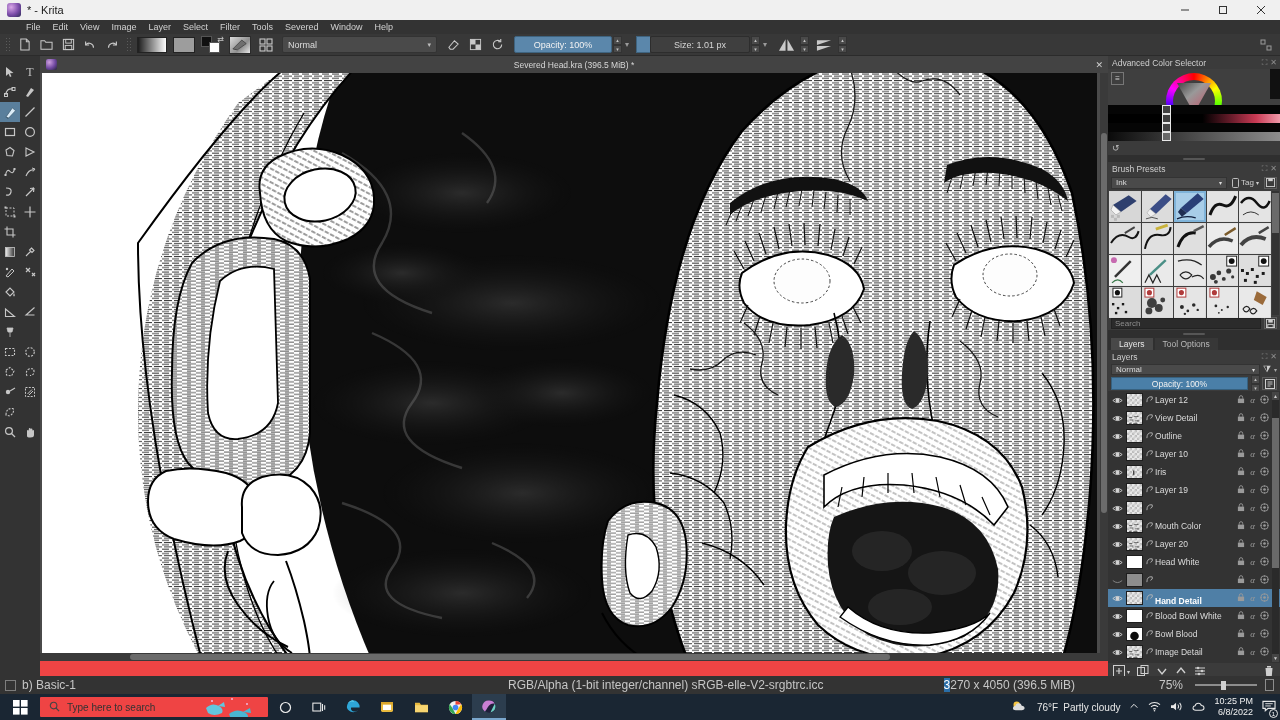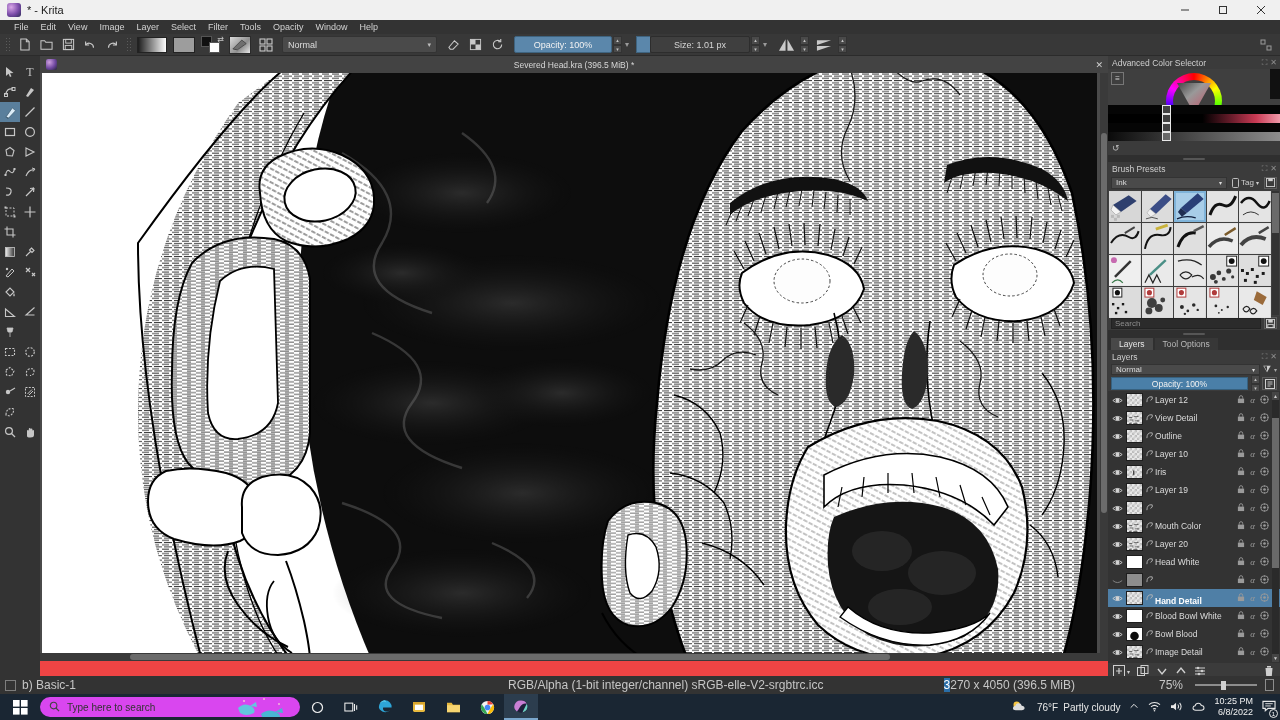--- a/index.html
+++ b/index.html
@@ -25,21 +25,21 @@
   .titlebar .ttl { font-size:11px; color:#1a1a1a; }
   .titlebar .wbtns { margin-left:auto; display:flex; height:20px; }
   .titlebar .wbtn {
     width:38px; height:20px; display:flex; align-items:center; justify-content:center;
     font-size:10px; color:#333;
   }
 
   
   .menubar {
     position:absolute; left:0; top:20px; width:1280px; height:14px;
-    background:#333333; display:flex; align-items:center; padding-left:8px;
+    background:#333333; display:flex; align-items:center; padding-left:20px;
   }
   .menubar .mi {
     font-size:9px; color:#d2d2d2; padding:0 6px; height:14px; line-height:14px;
     white-space:nowrap;
   }
 
   
   .toolbar {
     position:absolute; left:0; top:34px; width:1280px; height:22px;
     background:#383838; border-bottom:1px solid #2b2b2b;
@@ -234,22 +234,22 @@
   .sb-slider .kn { position:absolute; left:26px; top:1px; width:5px; height:9px; background:#cfcfcf; }
   .sb-end { margin-left:8px; margin-right:6px; width:9px; height:12px; border:1px solid #8d8d8d; }
 
   
   .taskbar {
     position:absolute; left:0; top:694px; width:1280px; height:26px;
     background:#1a2633; display:flex; align-items:center;
   }
   .start { width:40px; height:26px; display:flex; align-items:center; justify-content:center; }
   .search-box {
-    width:260px; height:20px; background:#d946ef; display:flex; align-items:center;
-    border-radius:10px; position:relative; overflow:hidden;
+    width:228px; height:20px; background:#ef4444; display:flex; align-items:center;
+    border-radius:1px; position:relative; overflow:hidden;
   }
   .search-box .mg { margin:0 7px 0 9px; font-size:11px; color:#444; }
   .search-box .ph { font-size:10px; color:#333; }
   .search-box .whales { position:absolute; right:4px; top:0; bottom:0; width:62px; }
   .tk-ico { width:34px; height:26px; display:flex; align-items:center; justify-content:center; }
   .tk-ico.active { background:#2c3d4e; border-bottom:2px solid #7aa6cc; }
   .tray { margin-left:auto; display:flex; align-items:center; gap:9px; padding-right:4px;
     font-size:10px; color:#e8e8e8; }
   .clock { font-size:9px; line-height:11px; text-align:right; color:#f0f0f0; }
   .tray-ico { font-size:11px; color:#e8e8e8; }
@@ -284,21 +284,21 @@
 
   <div class="menubar">
     <div class="mi">File</div>
     <div class="mi">Edit</div>
     <div class="mi">View</div>
     <div class="mi">Image</div>
     <div class="mi">Layer</div>
     <div class="mi">Select</div>
     <div class="mi">Filter</div>
     <div class="mi">Tools</div>
-    <div class="mi">Opacity</div>
+    <div class="mi">Severed</div>
     <div class="mi">Window</div>
     <div class="mi">Help</div>
   </div>
 
   <div class="toolbar">
     <div class="grip"></div>
 
     <div class="tb-btn">
       <svg width="13" height="13" viewBox="0 0 14 14">
           <path d="M3 1h6l3 3v9H3z" fill="none" stroke="#c9c9c9" stroke-width="1.1"></path>

